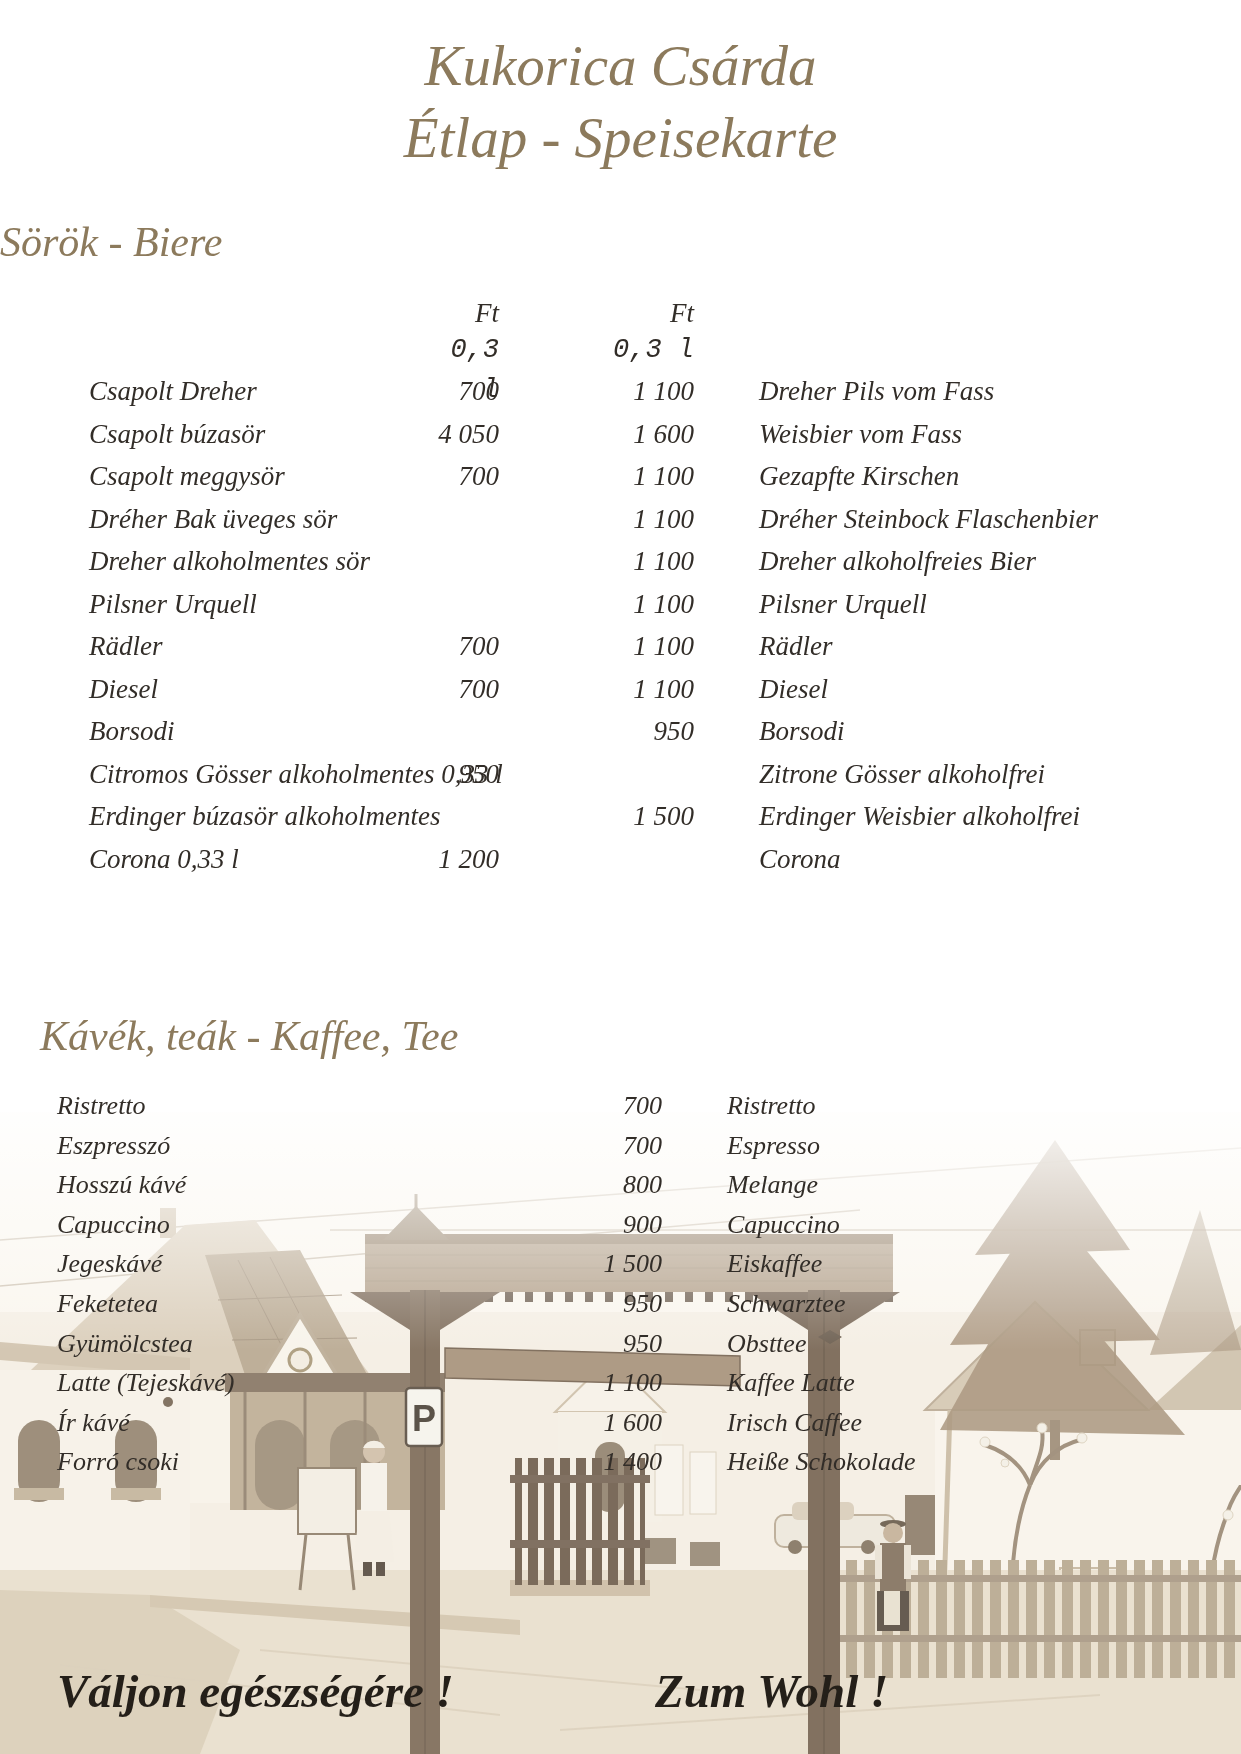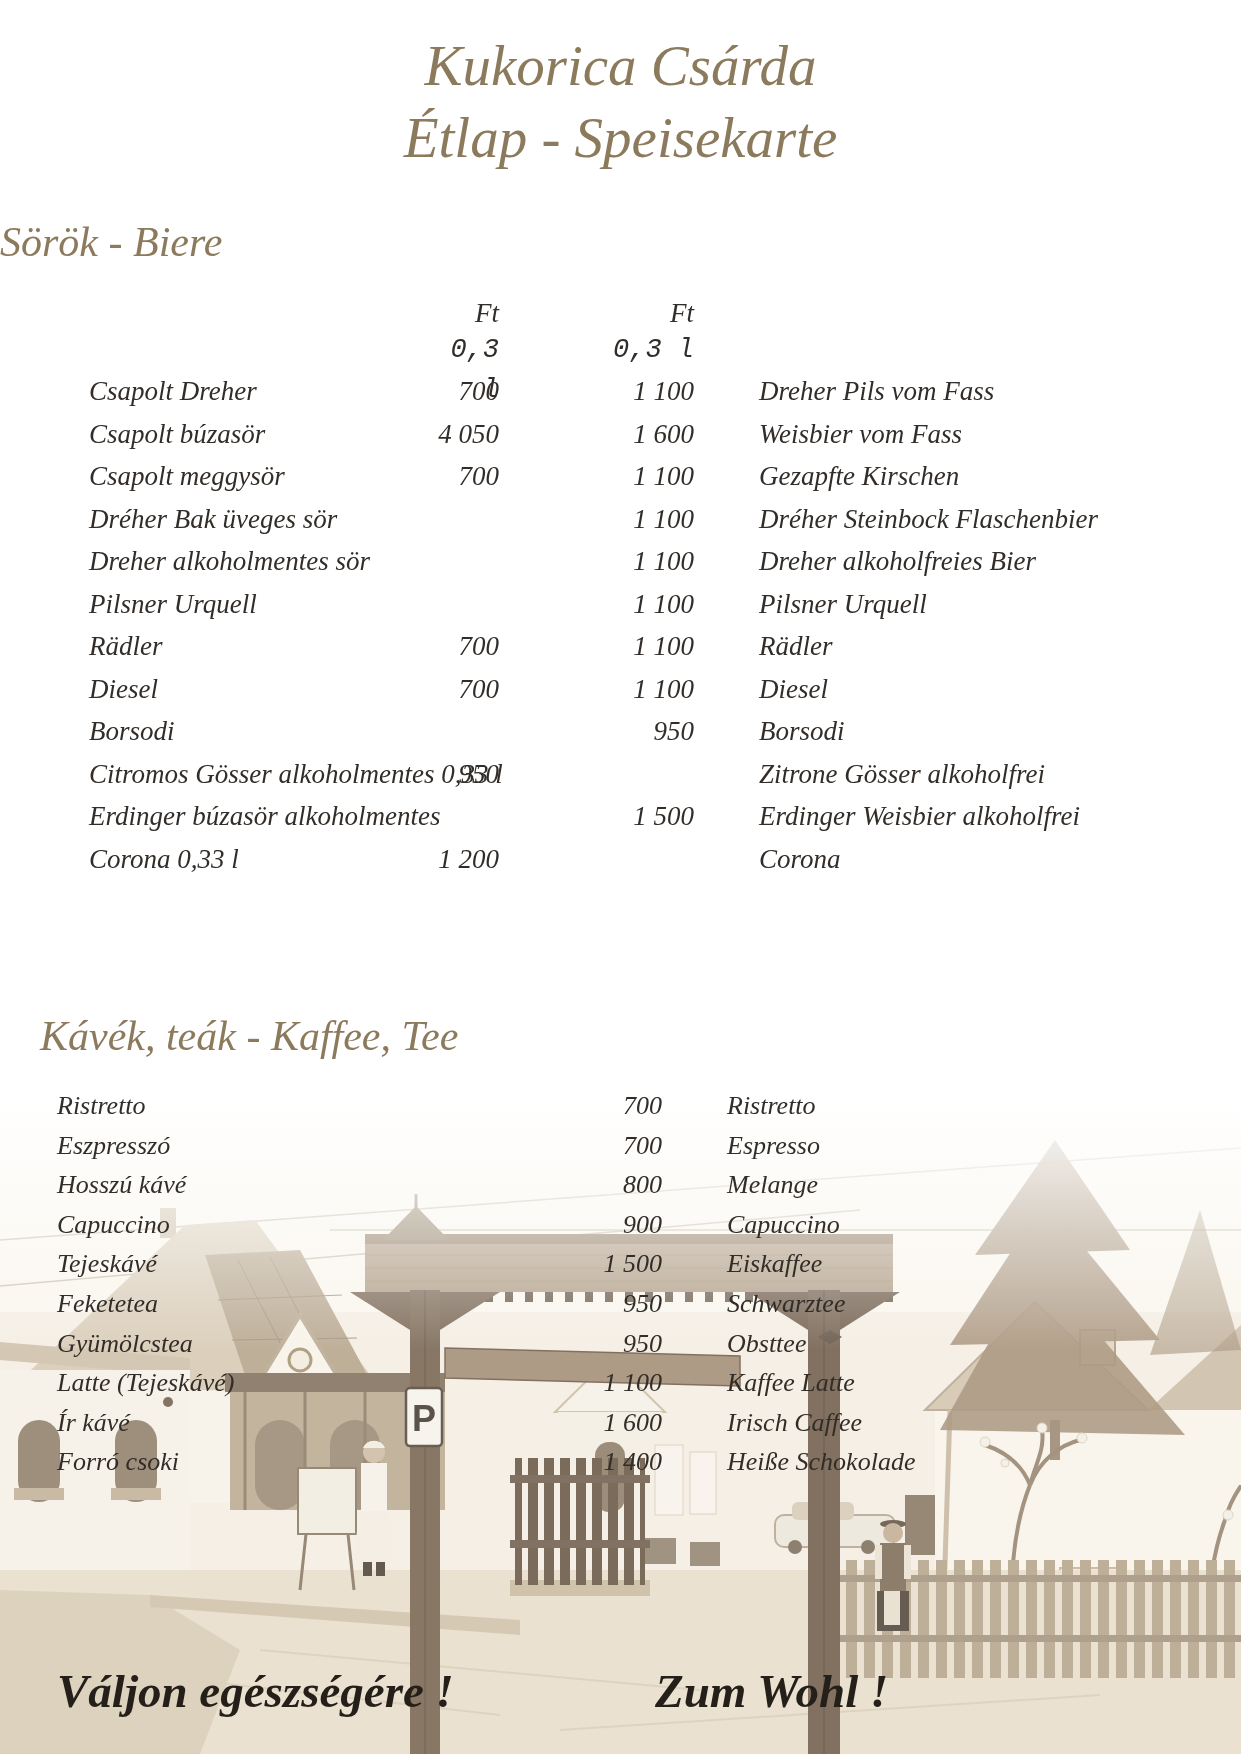--- a/index.html
+++ b/index.html
@@ -333,21 +333,21 @@
           <div class="hu">Hosszú kávé</div>
           <div class="pr">800</div>
           <div class="de">Melange</div>
         </div>
         <div class="crow">
           <div class="hu">Capuccino</div>
           <div class="pr">900</div>
           <div class="de">Capuccino</div>
         </div>
         <div class="crow">
-          <div class="hu">Tejeskávé</div>
+          <div class="hu">Jegeskávé</div>
           <div class="pr">1 500</div>
           <div class="de">Eiskaffee</div>
         </div>
         <div class="crow">
           <div class="hu">Feketetea</div>
           <div class="pr">950</div>
           <div class="de">Schwarztee</div>
         </div>
         <div class="crow">
           <div class="hu">Gyümölcstea</div>

